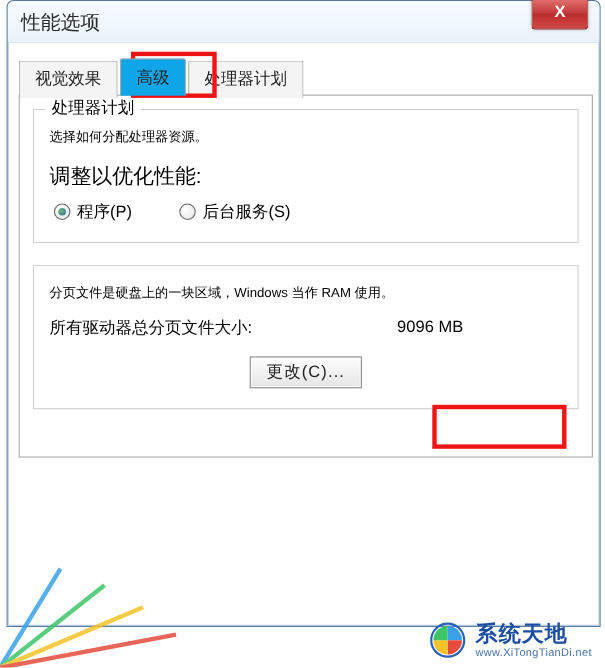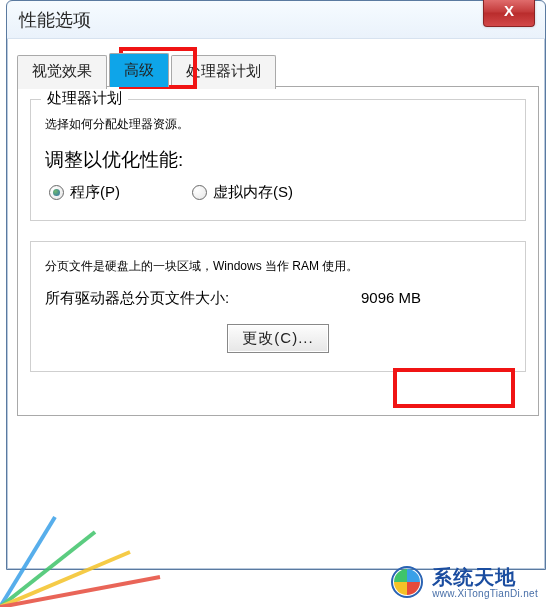--- a/index.html
+++ b/index.html
@@ -111,21 +111,21 @@
   .desc {
     margin: 4px 0 14px;
     font-size: 12px;
   }
   .row-label {
     font-size: 19px;
     margin-bottom: 10px;
   }
   .radio-row {
     display: flex;
-    gap: 72px;
+    gap: 43px;
     font-size: 15px;
     align-items: center;
     padding-left: 4px;
   }
   .radio-item { display: flex; align-items: center; gap: 6px; }
   .radio {
     width: 15px; height: 15px;
     border: 1px solid #6a6a6a;
     border-radius: 50%;
     display: inline-flex;
@@ -212,21 +212,21 @@
         <div class="row-label">调整以优化性能:</div>
         <div class="radio-row">
           <div class="radio-item">
             <span class="radio">
                 <span class="dot"></span>
               </span>
             <span>程序(P)</span>
           </div>
           <div class="radio-item">
             <span class="radio"></span>
-            <span>虚拟内存(S)</span>
+            <span>后台服务(S)</span>
           </div>
         </div>
       </div>
 
       <div class="group">
         <div class="desc">分页文件是硬盘上的一块区域，Windows 当作 RAM 使用。</div>
         <div class="size-row">
           <span class="size-label">所有驱动器总分页文件大小:</span>
           <span class="size-val">9096 MB</span>
         </div>

